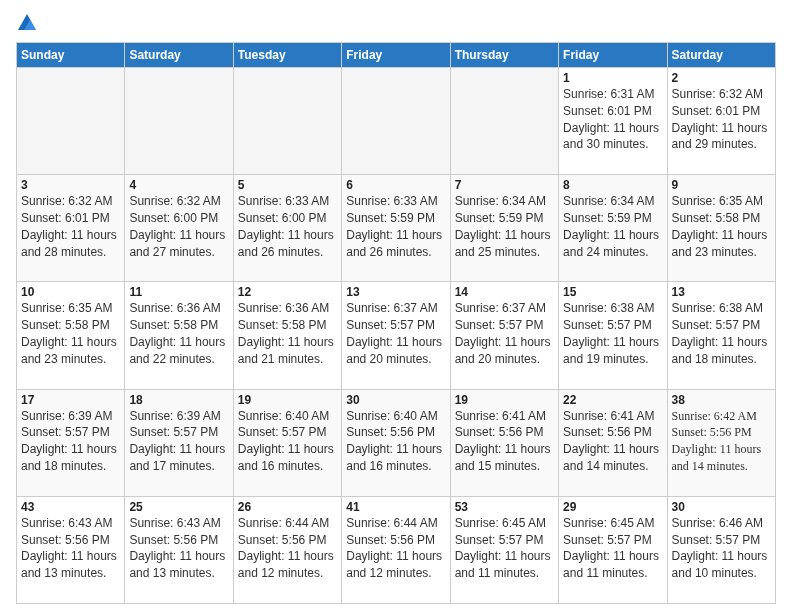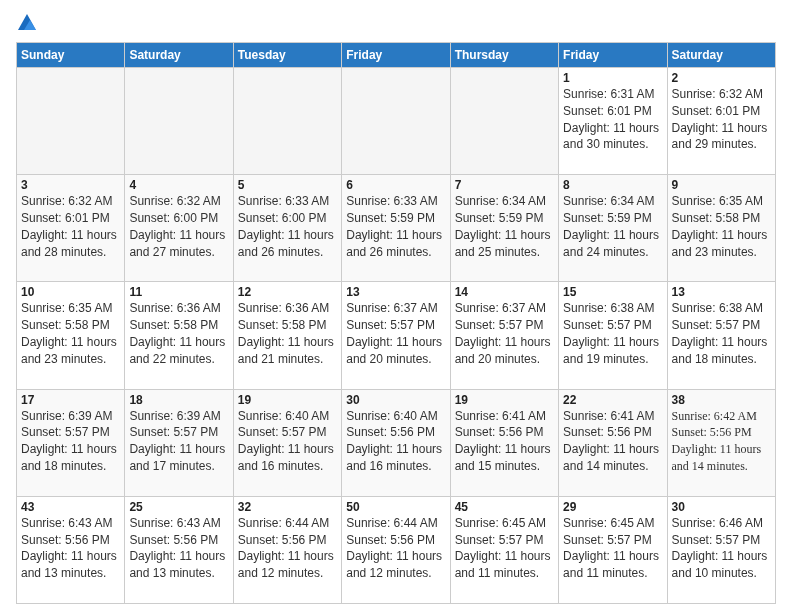--- a/index.html
+++ b/index.html
@@ -312,35 +312,35 @@
 and 13 minutes.</div>
           </td>
           <td>
             <span class="day-num">25</span>
             <div class="day-info" style="white-space: pre-line;">Sunrise: 6:43 AM
 Sunset: 5:56 PM
 Daylight: 11 hours
 and 13 minutes.</div>
           </td>
           <td>
-            <span class="day-num">32</span>
+            <span class="day-num">26</span>
             <div class="day-info" style="white-space: pre-line;">Sunrise: 6:44 AM
 Sunset: 5:56 PM
 Daylight: 11 hours
 and 12 minutes.</div>
           </td>
           <td>
-            <span class="day-num">50</span>
+            <span class="day-num">41</span>
             <div class="day-info" style="white-space: pre-line;">Sunrise: 6:44 AM
 Sunset: 5:56 PM
 Daylight: 11 hours
 and 12 minutes.</div>
           </td>
           <td>
-            <span class="day-num">45</span>
+            <span class="day-num">53</span>
             <div class="day-info" style="white-space: pre-line;">Sunrise: 6:45 AM
 Sunset: 5:57 PM
 Daylight: 11 hours
 and 11 minutes.</div>
           </td>
           <td>
             <span class="day-num">29</span>
             <div class="day-info" style="white-space: pre-line;">Sunrise: 6:45 AM
 Sunset: 5:57 PM
 Daylight: 11 hours

